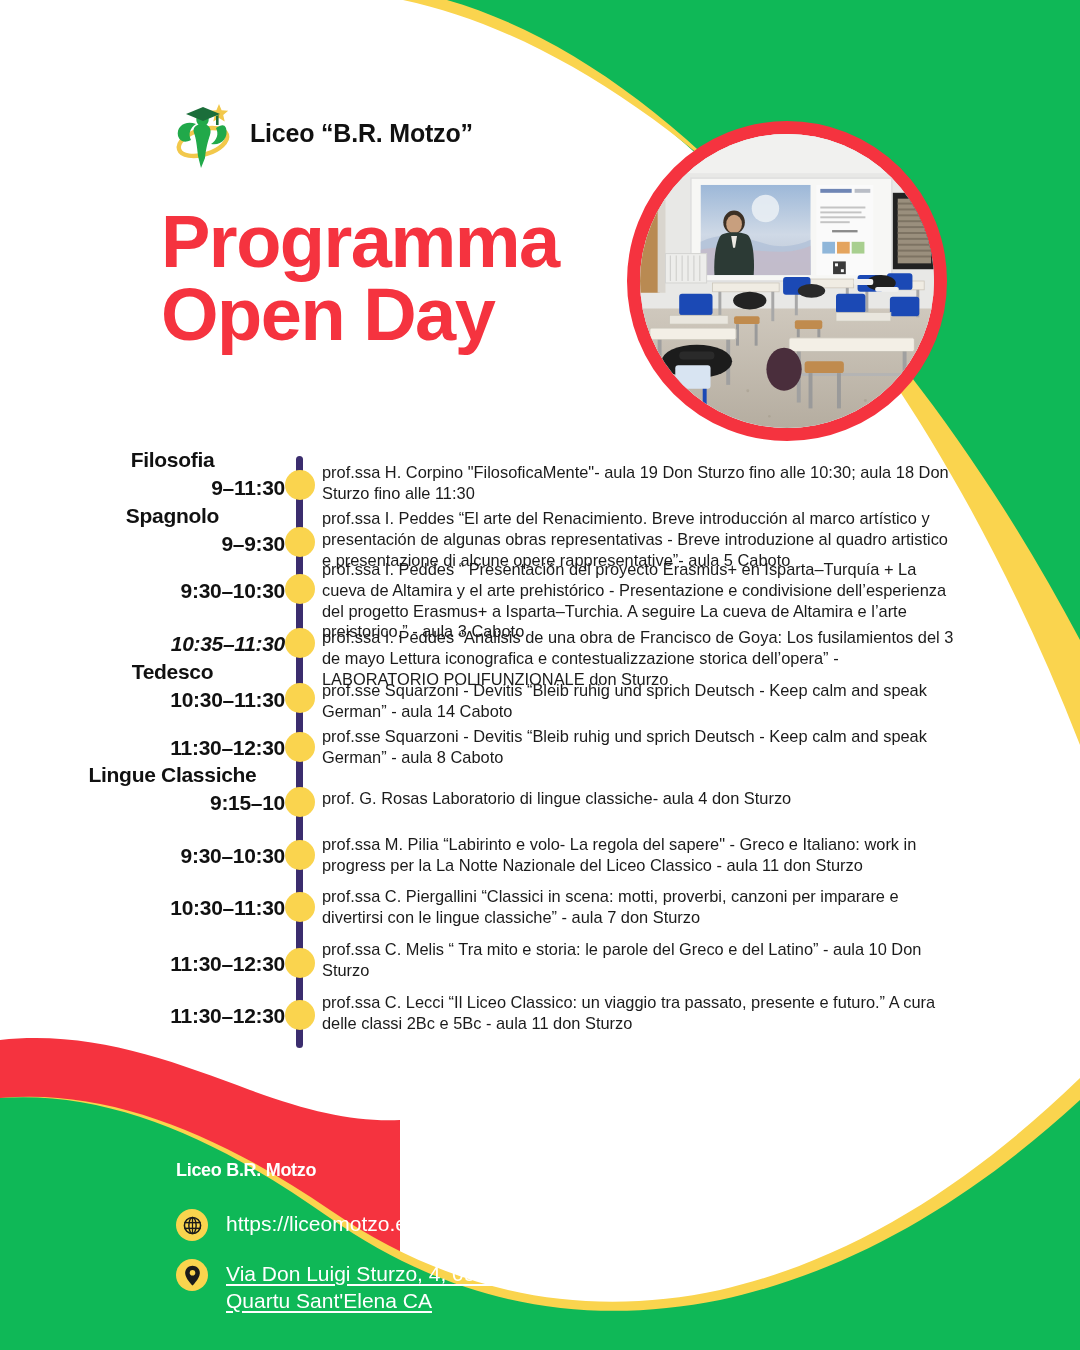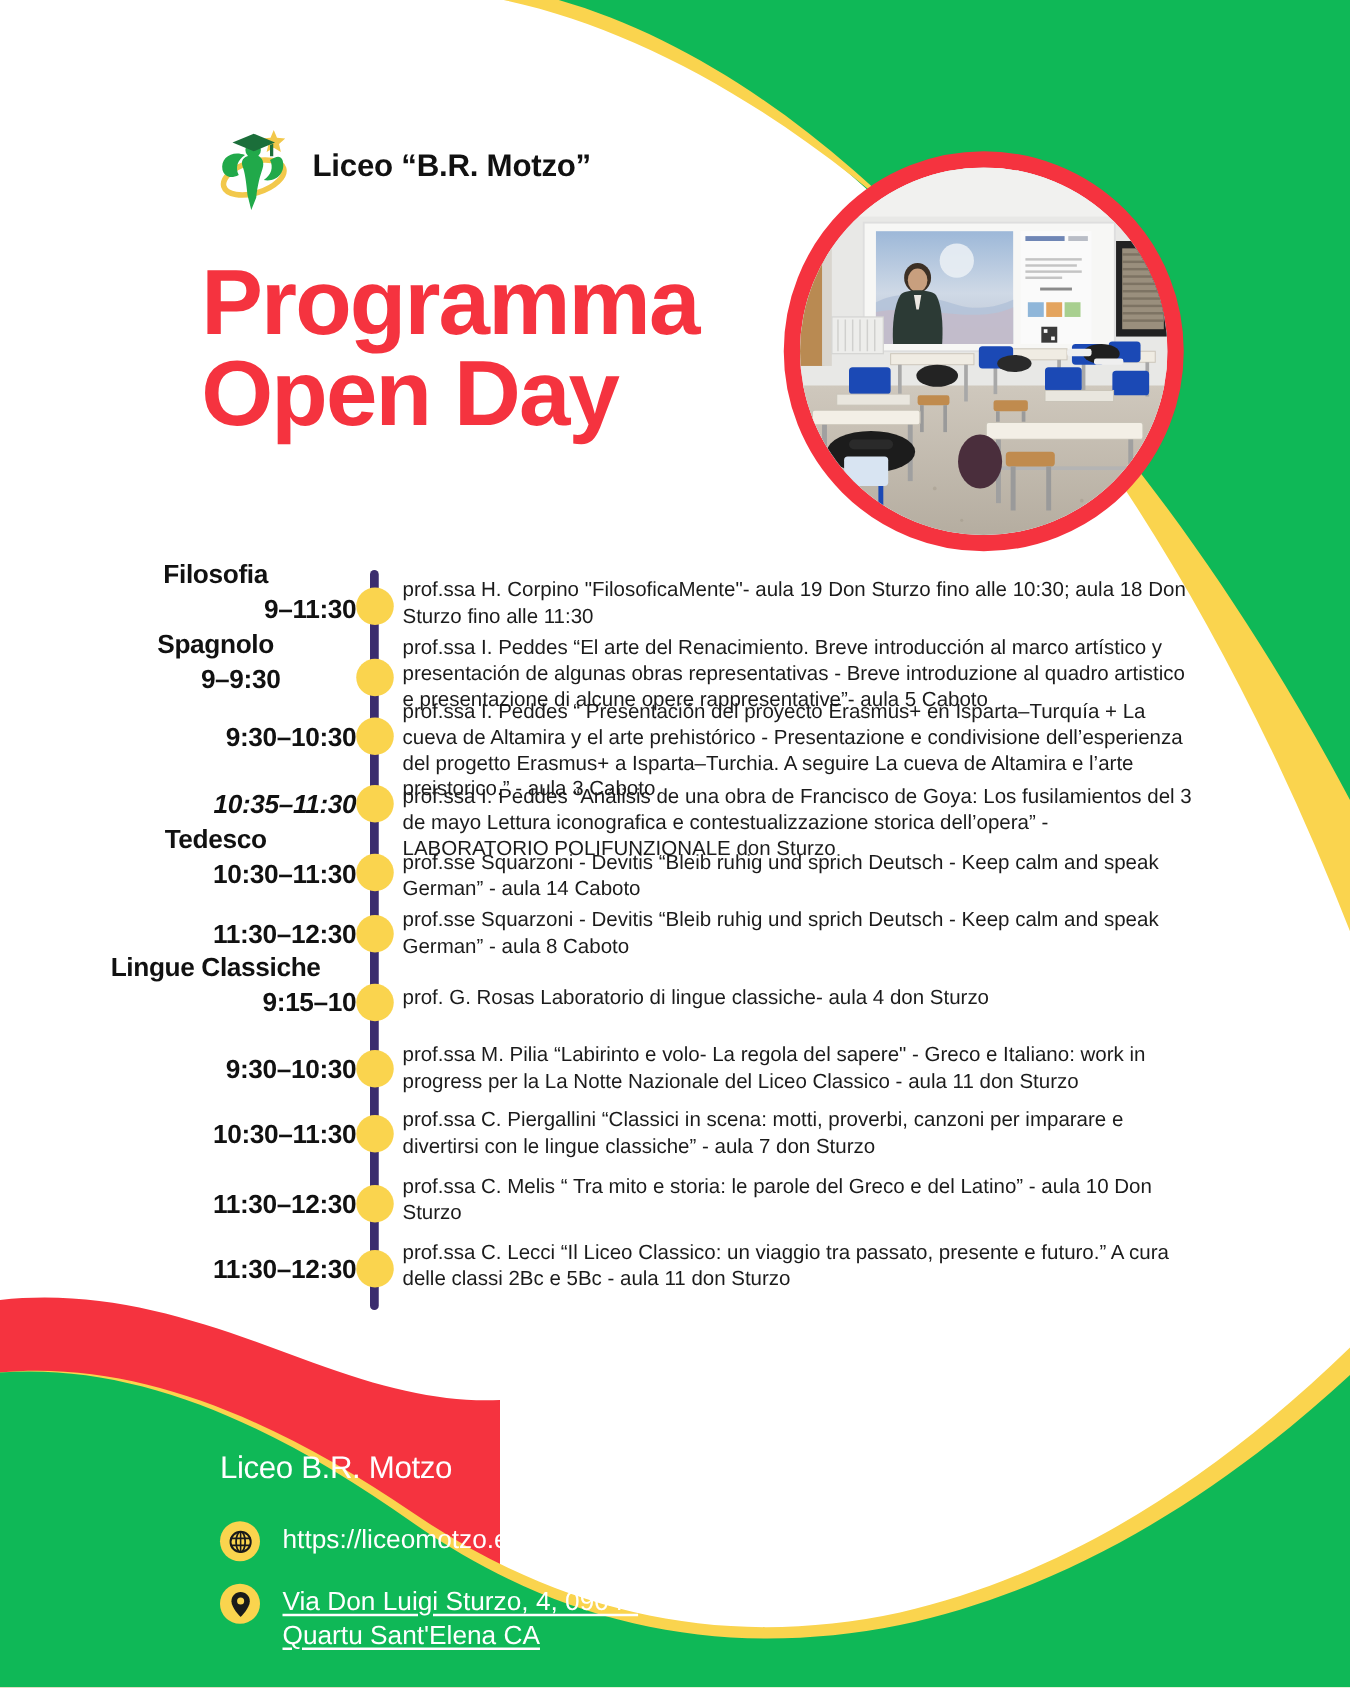--- a/index.html
+++ b/index.html
@@ -126,21 +126,21 @@
     line-height:1.27;
   }
 
   
   #footer {
     position:absolute;
     left:176px; top:1160px;
     z-index:6;
   }
   #footer-title {
-    font-size:25px; font-weight:normal; color:#ffffff;
+    font-size:18px; font-weight:bold; color:#ffffff;
     letter-spacing:-0.3px;
     margin-bottom:28px;
   }
   .footer-line {
     display:flex; align-items:flex-start; gap:18px;
     margin-bottom:18px;
   }
   .footer-ico {
     flex:0 0 auto;
     width:32px; height:32px; border-radius:50%;
@@ -349,21 +349,21 @@
 
     <div class="tl-row">
       <div class="tl-section" style="top:0px;">Filosofia</div>
       <div class="tl-left" style="top:28px;">9–11:30</div>
       <div class="tl-dot" style="top:22px;"></div>
       <div class="tl-desc" style="top:14px;">prof.ssa H. Corpino "FilosoficaMente"- aula 19 Don Sturzo fino alle 10:30; aula 18 Don Sturzo fino alle 11:30</div>
     </div>
 
     <div class="tl-row">
       <div class="tl-section" style="top:56px;">Spagnolo</div>
-      <div class="tl-left" style="top:84px;text-align:center;">9–9:30</div>
+      <div class="tl-left" style="top:84px;">9–9:30</div>
       <div class="tl-dot" style="top:79px;"></div>
       <div class="tl-desc" style="top:60px;">prof.ssa I. Peddes “El arte del Renacimiento. Breve introducción al marco artístico y presentación de algunas obras representativas - Breve introduzione al quadro artistico e presentazione di alcune opere rappresentative”- aula 5 Caboto</div>
     </div>
 
     <div class="tl-row">
       <div class="tl-left" style="top:131px;">9:30–10:30</div>
       <div class="tl-dot" style="top:126px;"></div>
       <div class="tl-desc" style="top:111px;">prof.ssa I. Peddes “ Presentación del proyecto Erasmus+ en Isparta–Turquía + La cueva de Altamira y el arte prehistórico - Presentazione e condivisione dell’esperienza del progetto Erasmus+ a Isparta–Turchia. A seguire La cueva de Altamira e l’arte preistorico.” - aula 3 Caboto</div>
     </div>
 

